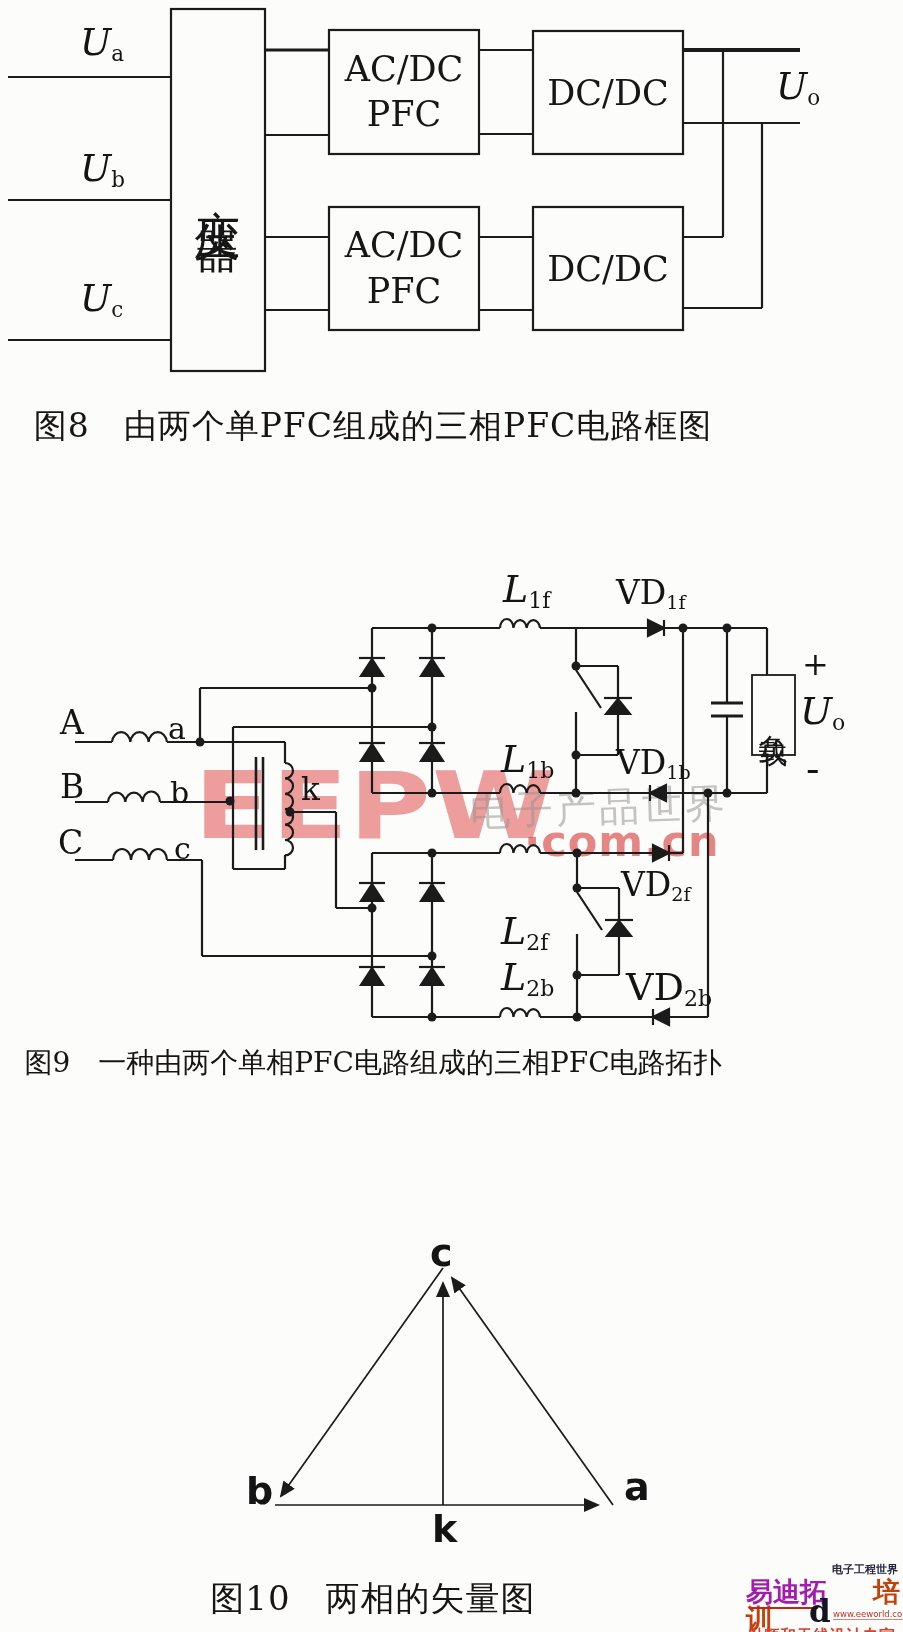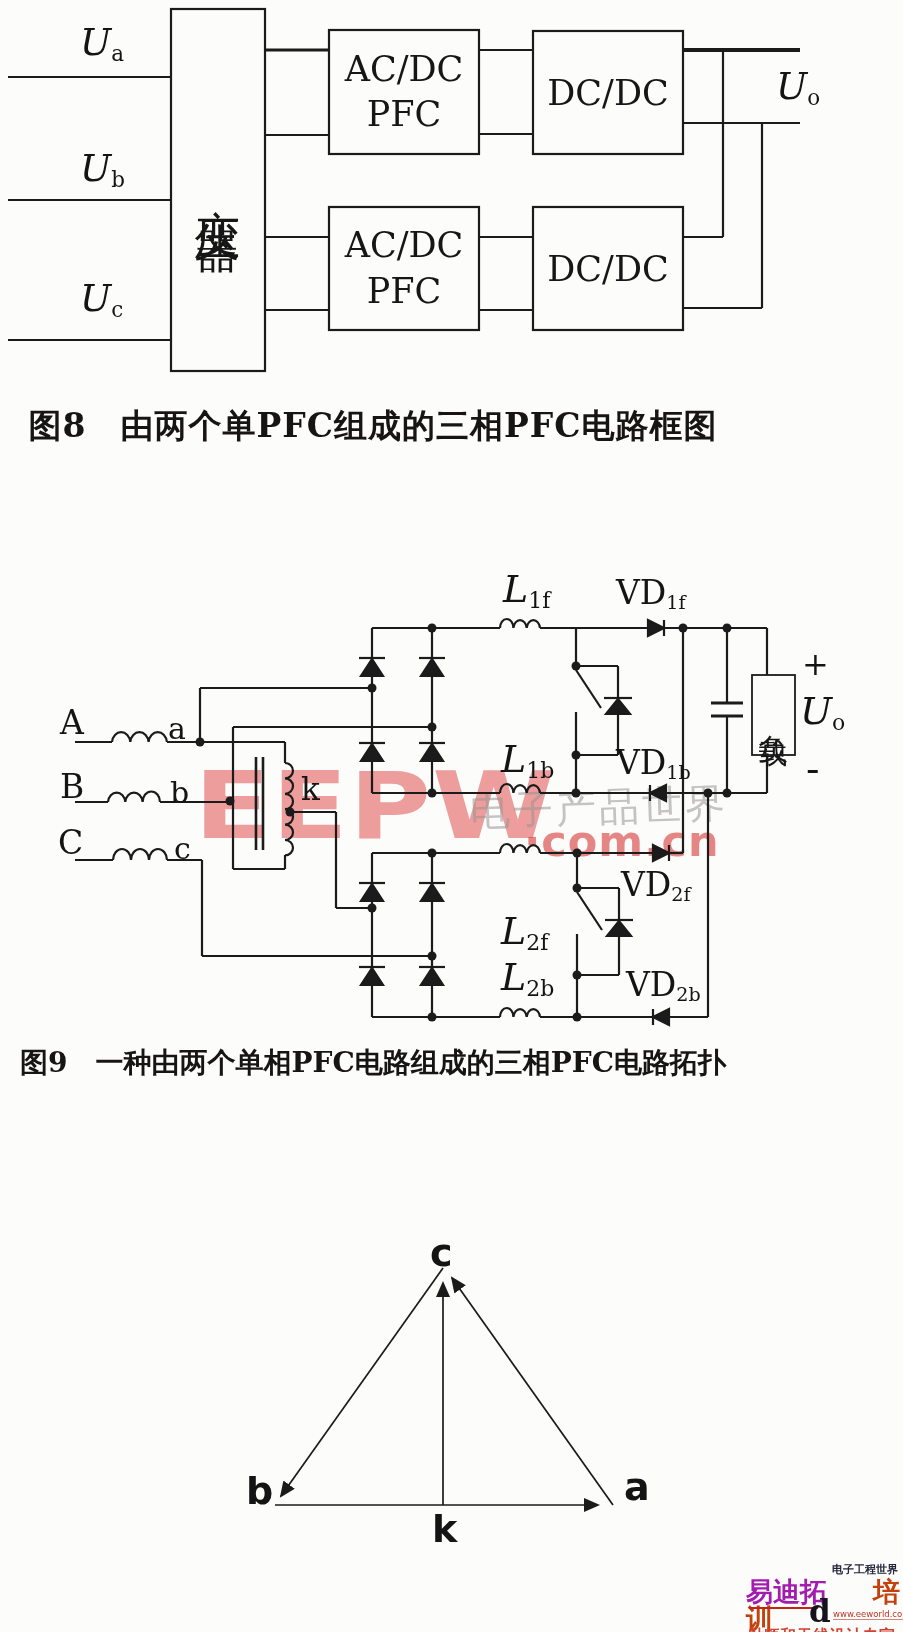--- a/index.html
+++ b/index.html
@@ -7,21 +7,21 @@
         font-family:"DejaVu Serif", serif;}
   .layer{position:absolute;left:0;top:0;width:903px;height:1632px;}
   svg{position:absolute;left:0;top:0;}
   .lbl{position:absolute;color:#141414;line-height:1;white-space:nowrap;}
   .it{font-style:italic;}
   .sub{font-size:0.58em;vertical-align:-0.28em;}
   .boxtext{position:absolute;display:flex;flex-direction:column;align-items:center;justify-content:center;
            color:#161616;text-align:center;font-family:"DejaVu Serif",serif;}
   .vert{writing-mode:vertical-rl;text-orientation:upright;}
   .caption{position:absolute;left:0;width:746px;text-align:center;color:#171512;
-           font-family:"DejaVu Serif",serif;font-weight:700;letter-spacing:1px;}
+           font-family:"DejaVu Serif",serif;font-weight:400;letter-spacing:1px;}
   
   .wm-eepw{position:absolute;left:194px;top:760px;font-family:"DejaVu Sans",sans-serif;
            font-weight:800;font-size:112px;line-height:1;color:rgba(221,62,62,0.50);
            transform:scaleY(0.82);transform-origin:left top;letter-spacing:1px;}
   .wm-cjk{position:absolute;left:470px;top:780px;font-family:"DejaVu Sans",sans-serif;
           font-size:40px;letter-spacing:3px;color:rgba(150,148,148,0.55);transform:rotate(-2deg);}
   .wm-com{position:absolute;left:524px;top:816px;font-family:"DejaVu Sans",sans-serif;
           font-weight:800;font-size:43px;color:rgba(213,55,55,0.60);letter-spacing:1px;}
   .wm-brand{position:absolute;left:746px;top:1578px;font-family:"DejaVu Sans",sans-serif;
             font-weight:800;font-size:27px;line-height:1;}
@@ -275,31 +275,32 @@
     <span class="lbl" style="left:170px;top:778px;font-size:30px">b</span>
     <span class="lbl" style="left:174px;top:834px;font-size:30px">c</span>
     <span class="lbl" style="left:301px;top:774px;font-size:31px">k</span>
     <span class="lbl" style="left:503px;top:570px;font-size:38px"><span class="it">L</span><span class="sub">1f</span></span>
     <span class="lbl" style="left:616px;top:576px;font-size:33px"><span>VD</span><span class="sub">1f</span></span>
     <span class="lbl" style="left:501px;top:740px;font-size:38px"><span class="it">L</span><span class="sub">1b</span></span>
     <span class="lbl" style="left:616px;top:746px;font-size:33px"><span>VD</span><span class="sub">1b</span></span>
     <span class="lbl" style="left:501px;top:912px;font-size:38px"><span class="it">L</span><span class="sub">2f</span></span>
     <span class="lbl" style="left:621px;top:868px;font-size:33px"><span>VD</span><span class="sub">2f</span></span>
     <span class="lbl" style="left:501px;top:958px;font-size:38px"><span class="it">L</span><span class="sub">2b</span></span>
-    <span class="lbl" style="left:626px;top:968px;font-size:33px"><span>VD</span><span class="sub">2b</span></span>
+    <span class="lbl" style="left:626px;top:968px;font-size:38px"><span>VD</span><span class="sub">2b</span></span>
     <div class="boxtext vert" style="left:752px;top:678px;width:43px;height:74px;font-size:29px;letter-spacing:4px">负载</div>
     <span class="lbl" style="left:802px;top:648px;font-size:32px">+</span>
     <span class="lbl" style="left:800px;top:692px;font-size:38px"><span class="it">U</span><span class="sub">o</span></span>
     <span class="lbl" style="left:806px;top:748px;font-size:40px">-</span>
     <div class="caption" style="top:1044px;font-size:28px;letter-spacing:0px">图9　一种由两个单相PFC电路组成的三相PFC电路拓扑</div>
 
     <span class="lbl v10" style="left:430px;top:1234px;font-size:38px">c</span>
     <span class="lbl v10" style="left:246px;top:1472px;font-size:38px">b</span>
     <span class="lbl v10" style="left:624px;top:1468px;font-size:38px">a</span>
     <span class="lbl v10" style="left:432px;top:1510px;font-size:38px">k</span>
+    <div class="caption" style="top:1576px;font-size:34px">图10　两相的矢量图</div>
 
     <div class="wm-brand"><span class="b1">易迪拓</span><span class="b2">培训</span></div>
     <div class="wm-underline"></div>
     <div class="wm-tagline">射频和天线设计专家</div>
     <div class="wm-logo-glyph">d</div>
     <div class="wm-logo-title">电子工程世界</div>
     <div class="wm-logo-url">www.eeworld.com.cn</div>
   </div>
 
 </div>

